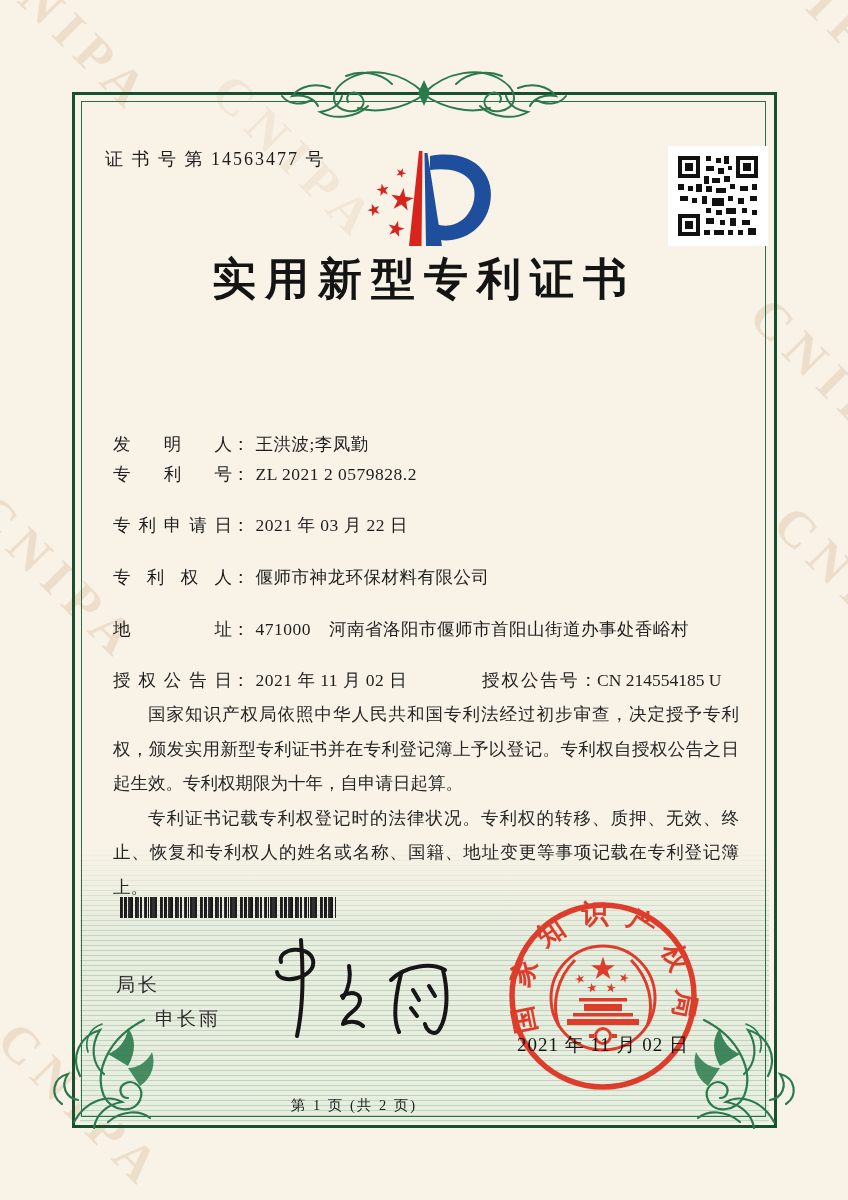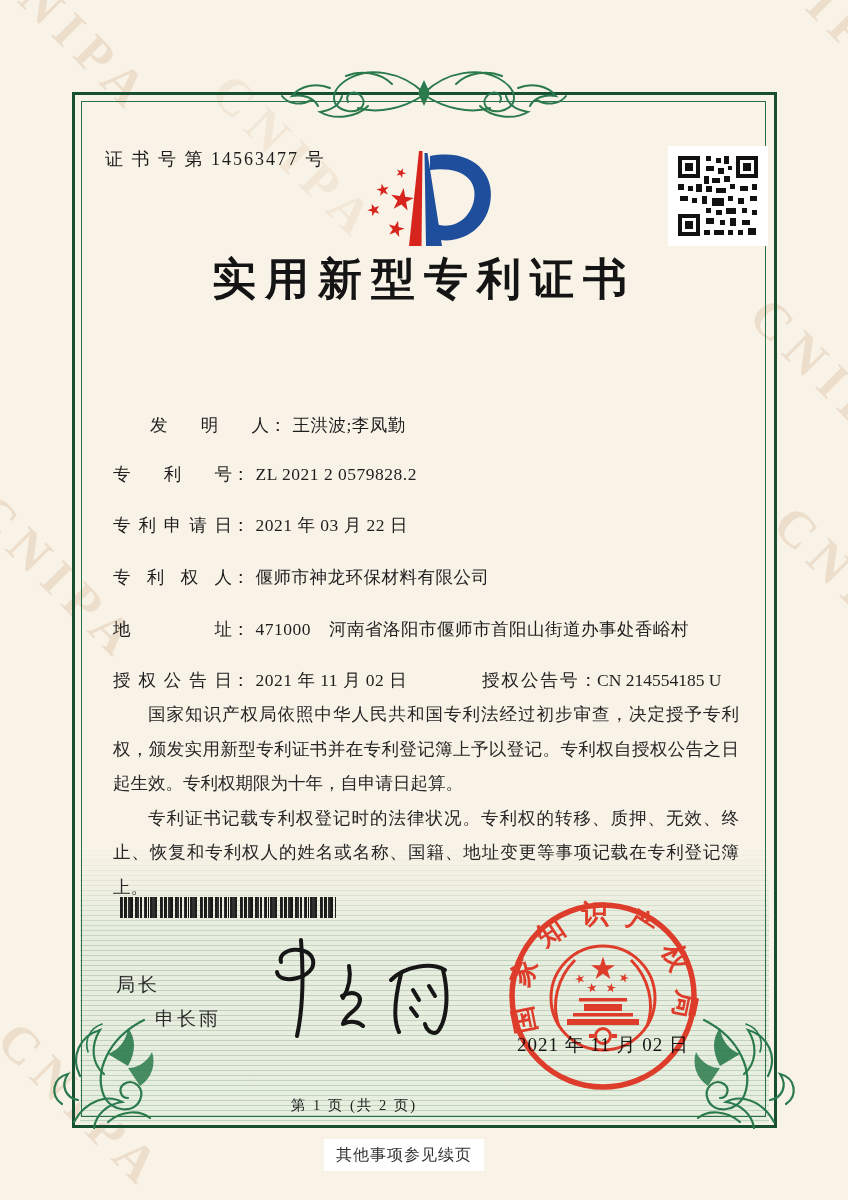--- a/index.html
+++ b/index.html
@@ -227,21 +227,21 @@
         <rect x="36" y="84" width="6" height="5"></rect>
           <rect x="46" y="84" width="10" height="5"></rect>
           <rect x="60" y="84" width="5" height="5"></rect>
           <rect x="70" y="84" width="5" height="5"></rect>
           <rect x="80" y="82" width="8" height="7"></rect>
       </g>
     </svg>
 
     <div class="title">实用新型专利证书</div>
 
-    <div class="field" style="top:413px;margin-left:37px;">
+    <div class="field" style="top:432px;">
       <span class="lbl">发明人</span><span class="colon">：</span><span class="val">王洪波;李凤勤</span>
     </div>
     <div class="field" style="top:462px;">
       <span class="lbl">专利号</span><span class="colon">：</span><span class="val">ZL 2021 2 0579828.2</span>
     </div>
     <div class="field" style="top:513px;">
       <span class="lbl">专利申请日</span><span class="colon">：</span><span class="val">2021 年 03 月 22 日</span>
     </div>
     <div class="field" style="top:565px;">
       <span class="lbl">专利权人</span><span class="colon">：</span><span class="val">偃师市神龙环保材料有限公司</span>
@@ -307,15 +307,14 @@
         <path d="M-44,30 C-52,8 -46,-18 -28,-36" fill="none" stroke="#df301f" stroke-width="3"></path>
         <path d="M44,30 C52,8 46,-18 28,-36" fill="none" stroke="#df301f" stroke-width="3"></path>
         <circle cx="0" cy="40" r="7.5" fill="none" stroke="#df301f" stroke-width="3"></circle>
         <rect x="-14" y="38" width="5" height="4"></rect>
         <rect x="9" y="38" width="5" height="4"></rect>
       </g>
     </g>
   </svg>
   <div class="seal-date">2021 年 11 月 02 日</div>
 
-  <div class="cont-note">其他事项参见续页</div>
 
 </div>
 
 </body></html>

